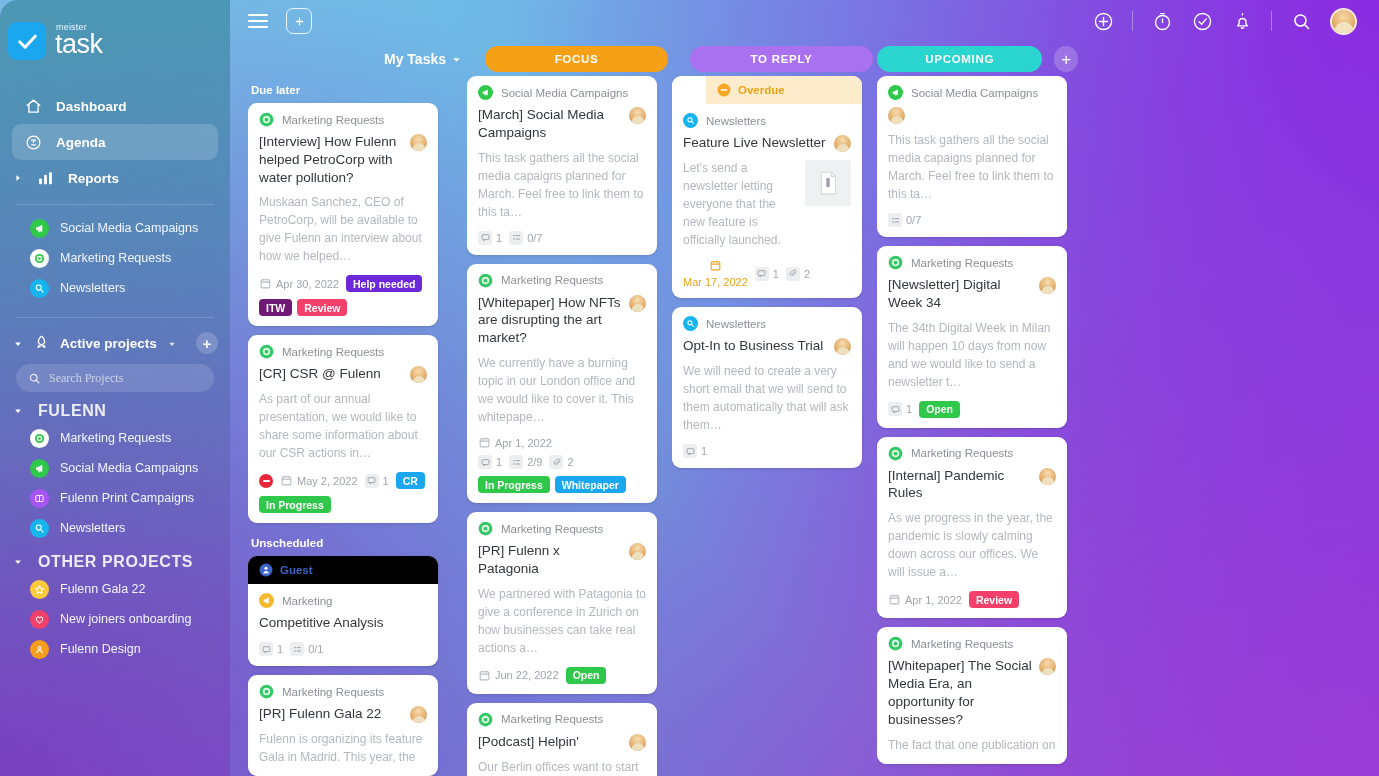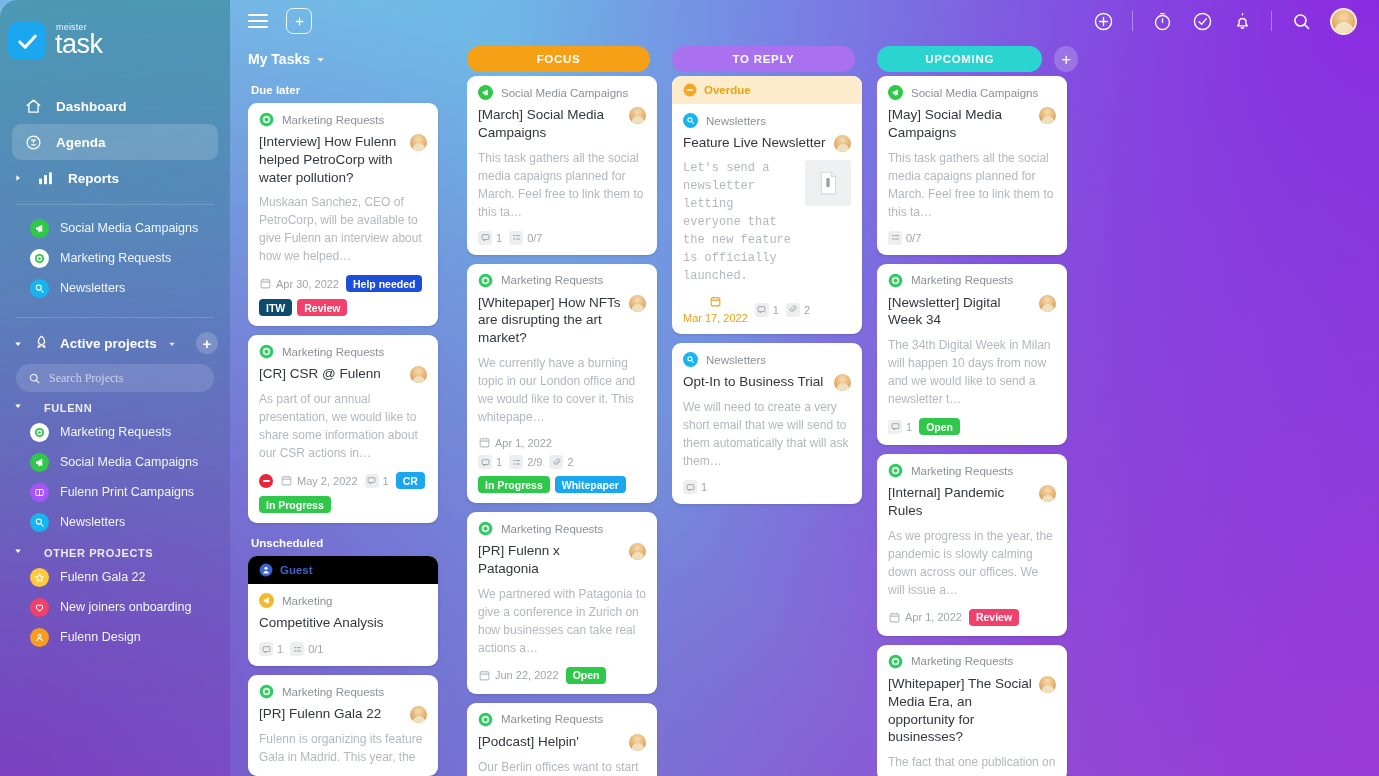--- a/index.html
+++ b/index.html
@@ -78,23 +78,23 @@
     display: flex; align-items: center; gap: 8px; padding: 0 12px;
   }
   .search-box svg { width: 13px; height: 13px; flex:0 0 13px; }
   .search-box input {
     background: transparent; border: 0; outline: none;
     color: #e8f2ff; font-size: 12px; width: 100%;
     font-family: Liberation Serif, serif;
   }
   .search-box input::placeholder { color: rgba(255,255,255,0.62); }
   .group-label {
-    display:flex; gap:22px;
+    display:flex; align-items:center; gap:16px;
     margin: 10px 12px 3px; padding-left:2px;
-    color: rgba(255,255,255,0.88); font-size: 11px; font-weight: 700; letter-spacing: .6px;
+    color: rgba(255,255,255,0.88); font-size: 16px; font-weight: 700; letter-spacing: .6px;
   }
   .group-label svg { width:8px; height:8px; }
 
   
   #main { position: absolute; left: 230px; top: 0; right: 0; bottom: 0; }
 
   .topbar { height: 42px; display: flex; align-items: center; padding: 0 22px 0 18px; }
   .hamburger { width: 20px; cursor:pointer; }
   .hamburger span { display:block; height:2px; background:#fff; border-radius:2px; margin:4px 0; }
   .topbar-icon-btn {
@@ -112,21 +112,21 @@
     background: radial-gradient(circle at 50% 32%, #f6d8a8 0%, #e8b878 45%, #c98a3e 100%);
     border:2px solid rgba(255,255,255,0.75); cursor:pointer; position:relative; overflow:hidden;
   }
   .avatar-top::after{ content:""; position:absolute; left:50%; top:56%; transform:translateX(-50%);
      width:19px; height:17px; border-radius:9px 9px 0 0; background:#f2e3c0; }
 
   
   .board { display: flex; gap: 0; padding: 0 0 0 18px; height: calc(776px - 42px); }
   .col { width: 201px; margin-right: 4px; display:flex; flex-direction:column; }
   .col.mytasks { width: 213px; margin-right: 6px; }
-  .col-head-row { height: 34px; display:flex; align-items:center; }
+  .col-head-row { height: 34px; display:flex; align-items:center;justify-content:flex-end; }
   .col-pill {
     width: 183px; height: 26px; border-radius: 13px;
     display:flex; align-items:center; justify-content:center;
     color:#fff; font-size: 11.5px; font-weight: 700; letter-spacing:.7px;
     cursor:pointer;
   }
   .mytasks-title { display:flex; align-items:center; gap:6px; color:#fff; font-size:14px; font-weight:600; cursor:pointer; }
   .mytasks-title svg { width:9px; height:9px; }
   .add-col-btn {
     width:26px; height:26px; border-radius:50%; background: rgba(255,255,255,0.20);
@@ -142,41 +142,41 @@
     box-shadow: 0 1px 3px rgba(0,0,0,0.13);
     overflow:hidden; cursor:pointer;
     width: 190px;
   }
   .col.mytasks .card { width: 190px; }
   .card-banner {
     display:flex; align-items:center; gap:7px;
     padding: 7px 11px; font-size: 11.5px; font-weight:600;
   }
   .card-banner svg { width:14px; height:14px; }
-  .banner-overdue { background:#fdeccb; color:#e8a317; }
+  .banner-overdue { background:#fdeccb; color:#e8a317;margin-left:34px; }
   .banner-guest  { background:#000000; color:#3d63c8; }
   .card-inner { padding: 9px 11px 10px; }
   .card-project {
     display:flex; align-items:center; gap:8px;
     font-size: 11.5px; color:#8b8f97; margin-bottom:6px;
   }
   .proj-ico { width:15px; height:15px; border-radius:50%; flex:0 0 15px;
               display:flex; align-items:center; justify-content:center; }
   .proj-ico svg { width:9px; height:9px; }
   .card-title-row { display:flex; align-items:flex-start; gap:6px; }
   .card-title { font-size: 13.5px; color:#32363d; line-height:1.32; flex:1; }
   .card-avatar {
     width:17px; height:17px; border-radius:50%; flex:0 0 17px; margin-top:1px;
     background: radial-gradient(circle at 50% 30%, #f7dcae 0%, #e6b578 48%, #c58a3c 100%);
     position:relative; overflow:hidden;
   }
   .card-avatar::after{ content:""; position:absolute; left:50%; top:55%; transform:translateX(-50%);
      width:13px; height:12px; border-radius:7px 7px 0 0; background:#efe0bd; }
   .card-desc { font-size:12px; color:#b3b7be; line-height:1.5; margin-top:7px; }
-  .desc-flex { display:flex; gap:9px; align-items:flex-start;font-family:Liberation Mono, monospace; }
+  .desc-flex { display:flex; gap:9px; align-items:flex-start; }
   .desc-flex .card-desc { flex:1; margin-top:7px; }
   .attach-thumb {
     width:46px; height:46px; background:#eef0f2; border-radius:3px; margin-top:8px;
     display:flex; align-items:center; justify-content:center; flex:0 0 46px;
   }
   .attach-thumb svg { width:20px; height:24px; }
   .meta-row { display:flex; align-items:center; gap:7px; margin-top:10px; flex-wrap:wrap; }
   .meta-chip { display:flex; align-items:center; gap:4px; font-size:11px; color:#a0a4ab; }
   .meta-chip svg { width:13px; height:13px; }
   .meta-chip.date-overdue { color:#e8a317;flex-direction:column; }
@@ -480,24 +480,24 @@
             </div>
             <div class="card-desc">Muskaan Sanchez, CEO of PetroCorp, will be available to give Fulenn an interview about how we helped…</div>
             <div class="meta-row">
               <span class="meta-chip">
                 <svg viewBox="0 0 24 24" fill="none" stroke="#b6bac0" stroke-width="2">
                     <rect x="4" y="5" width="16" height="15" rx="2"></rect>
                     <path d="M4 9.5h16M8.5 3v3.5M15.5 3v3.5"></path>
                   </svg>
                 <span>Apr 30, 2022</span>
               </span>
-              <span class="tag" style="background:#1d4ed8;text-align:center;">Help needed</span>
+              <span class="tag" style="background:#6d28d9;text-align:center;">Help needed</span>
             </div>
             <div class="tag-row">
-              <span class="tag" style="background:#0c4a6e;">ITW</span>
+              <span class="tag" style="background:#701a75;">ITW</span>
               <span class="tag" style="background:#f2406b;">Review</span>
             </div>
           </div>
         </div>
 
         <div class="card">
           <div class="card-inner">
             <div class="card-project">
               <span class="proj-ico">
                 <svg viewBox="0 0 24 24" style="width:15px;height:15px;">
@@ -879,21 +879,20 @@
             <div class="card-project">
               <span class="proj-ico" style="background:#2fc84a;">
                 <svg viewBox="0 0 24 24" fill="#fff">
                     <path d="M18 4 8 9H4.5v6H8l10 5z"></path>
                     <path d="M9 15.5l1 4.5h2.6l-1-4.5z"></path>
                   </svg>
               </span>
               <span>Social Media Campaigns</span>
             </div>
             <div class="card-title-row">
-              <div class="card-title">[May] Social Media Campaigns</div>
               <span class="card-avatar"></span>
             </div>
             <div class="card-desc">This task gathers all the social media capaigns planned for March. Feel free to link them to this ta…</div>
             <div class="meta-row">
               <span class="meta-chip">
                 <span class="icon-circle">
                   <svg viewBox="0 0 24 24" fill="none" stroke="#9aa0a8" stroke-width="2.6">
                       <path d="M4 7h3M11 7h9M4 16h3M11 16h9" stroke-linecap="round"></path>
                     </svg>
                 </span>

